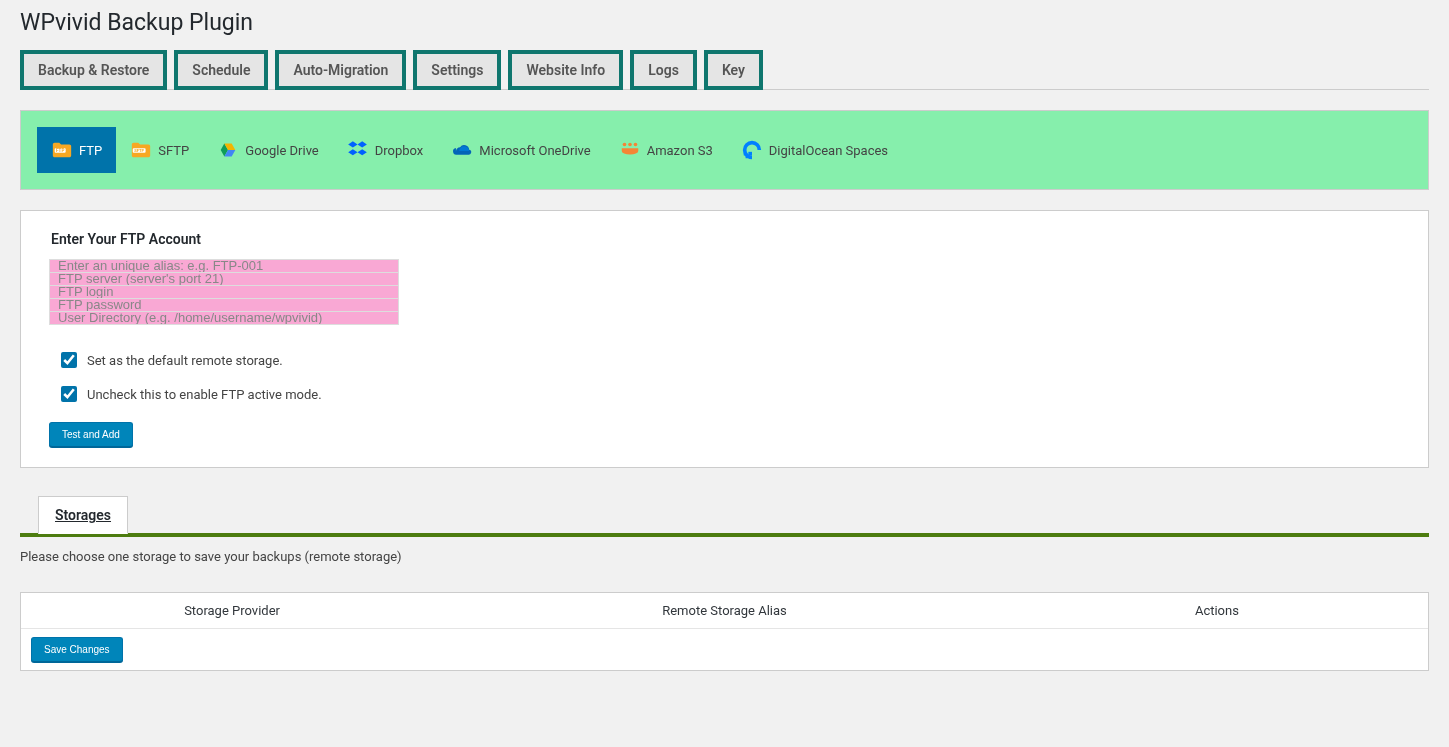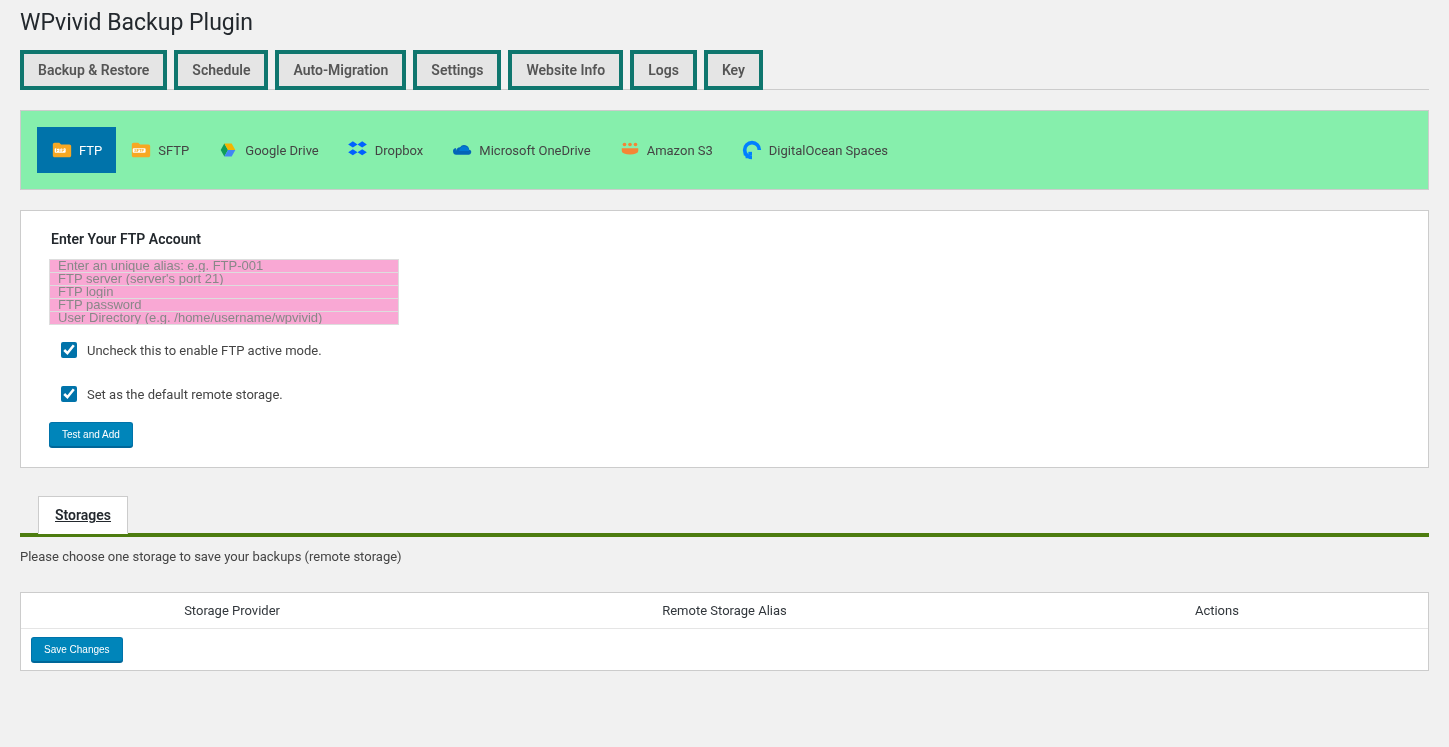--- a/index.html
+++ b/index.html
@@ -250,27 +250,27 @@
   </div>
 </div>
 
 <div class="form-panel">
   <h3>Enter Your FTP Account</h3>
   <input class="text-input" type="text" placeholder="Enter an unique alias: e.g. FTP-001" style="">
   <input class="text-input" type="text" placeholder="FTP server (server's port 21)" style="">
   <input class="text-input" type="text" placeholder="FTP login" style="">
   <input class="text-input" type="password" placeholder="FTP password" style="">
   <input class="text-input" type="text" placeholder="User Directory (e.g. /home/username/wpvivid)" style="">
+  <label class="checkbox-row" style="margin-top:28px;">
+    <input type="checkbox" checked="" style="">
+    <span>Set as the default remote storage.</span>
+  </label>
   <label class="checkbox-row">
     <input type="checkbox" checked="" style="">
     <span>Uncheck this to enable FTP active mode.</span>
-  </label>
-  <label class="checkbox-row" style="margin-top:28px;">
-    <input type="checkbox" checked="" style="">
-    <span>Set as the default remote storage.</span>
   </label>
   <button class="button-primary">Test and Add</button>
 </div>
 
 <div class="sub-tabs">
   <div class="sub-tab">Storages</div>
 </div>
 
 <p class="hint-text">Please choose one storage to save your backups (remote storage)</p>
 

